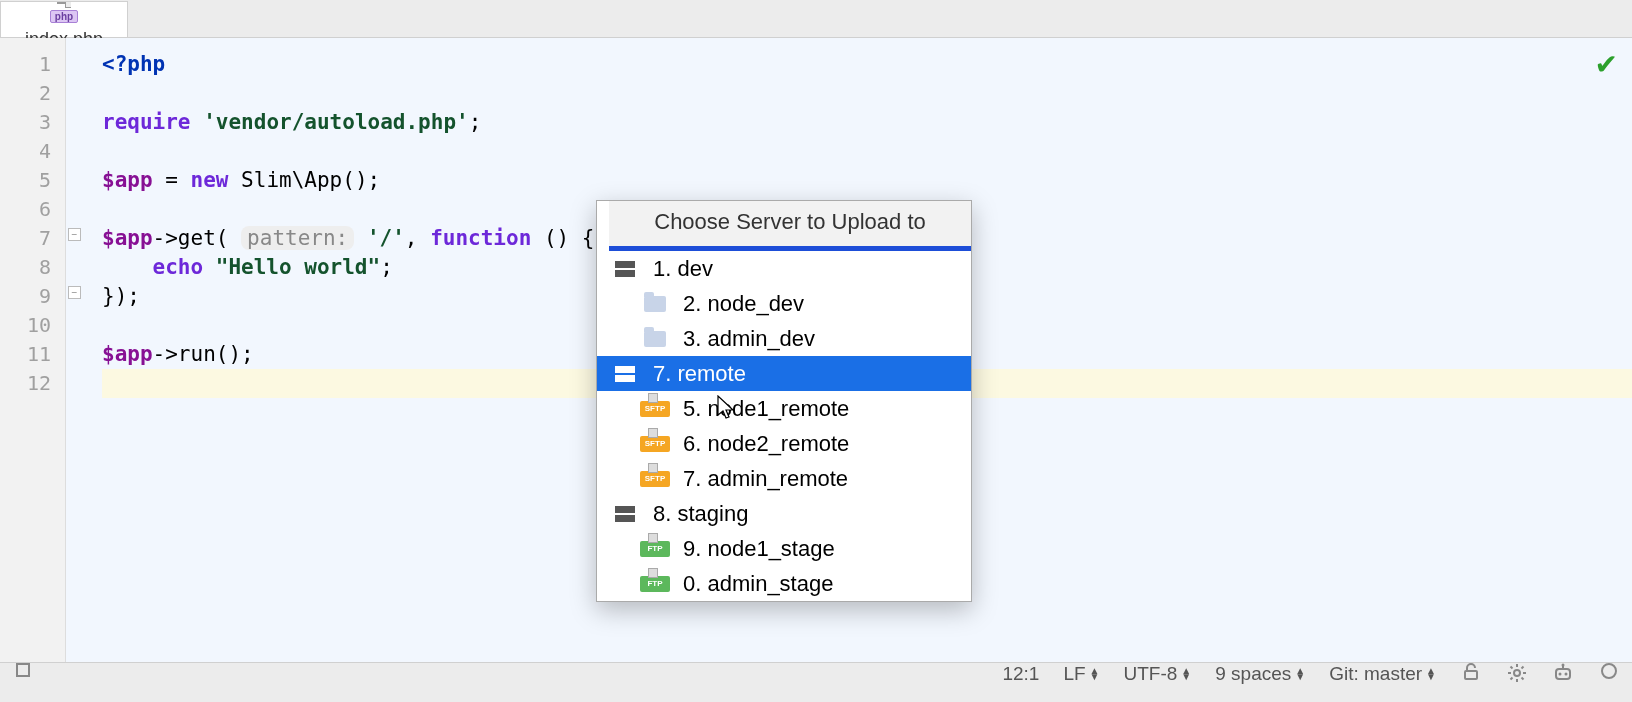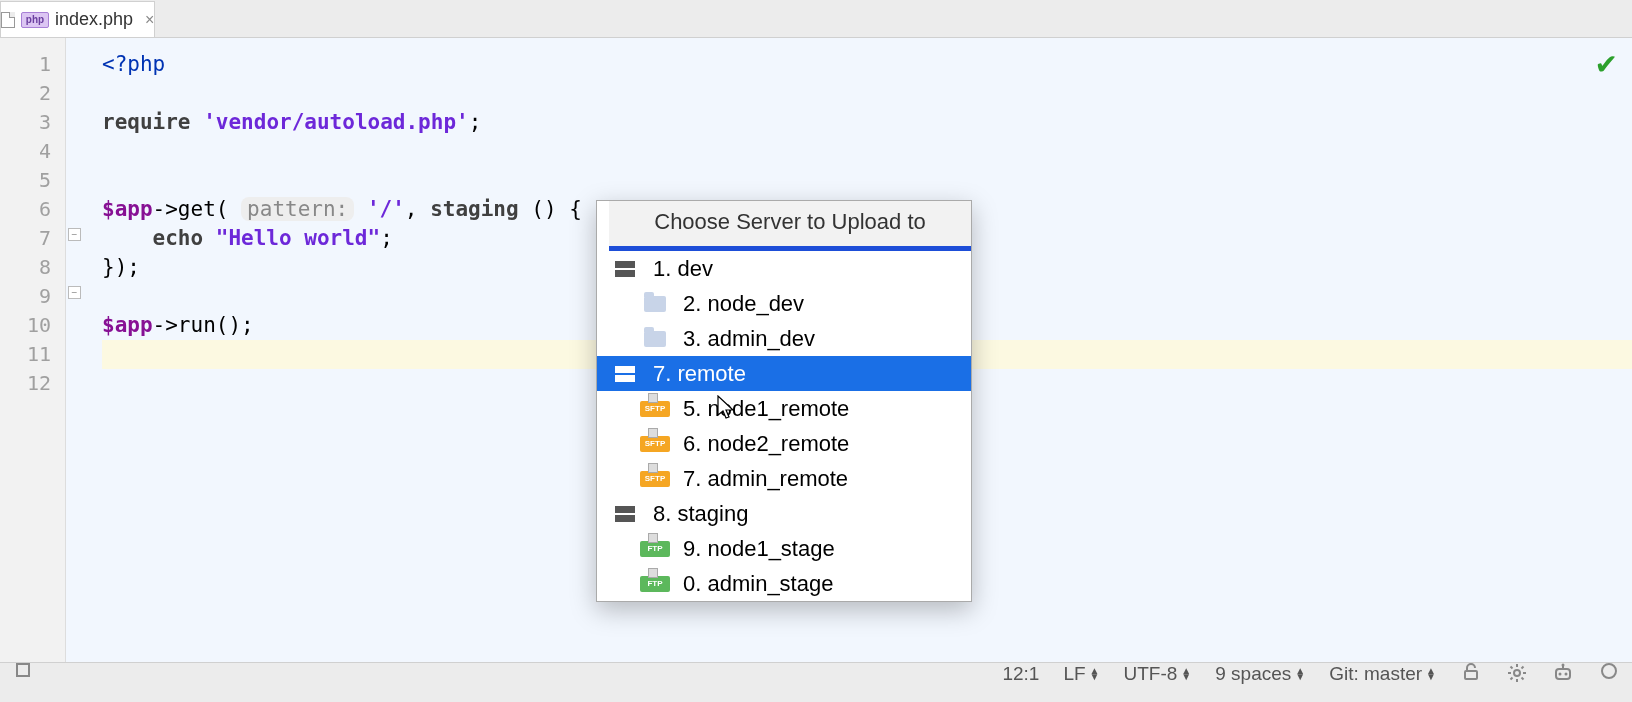--- a/index.html
+++ b/index.html
@@ -18,26 +18,27 @@
   background: #ececec;
   display: flex;
   align-items: flex-end;
   border-bottom: 1px solid #d0d0d0;
 }
 .tab {
   height: 36px;
   background: #fff;
   border: 1px solid #d0d0d0;
   border-bottom: none;
-  padding: 0 0;
+  padding: 0 24px;
   display: flex;
   align-items: center;
   gap: 6px;
   font-size: 18px;
   color: #333;
+  flex-direction: column;
 }
 .tab .php-icon-badge {
   display: inline-flex;
   align-items: center;
   justify-content: center;
   width: 28px;
   height: 16px;
   background: #dcc6f3;
   border: 1px solid #a880d6;
   border-radius: 2px;
@@ -114,32 +115,32 @@
   position: relative;
   background: #f2f7fe;
 }
 .code-line {
   height: 29px;
   white-space: pre;
 }
 .line-current {
   background: #fcf9e1;
 }
-.kw { color: #404040; font-weight: bold; }
-.str { color: #6d28d9; font-weight: bold;}
+.kw { color: #6d28d9; font-weight: bold; }
+.str { color: #14532d; font-weight: bold;}
 .var { color: #871094; }
 .hint {
   background: #eee;
   color: #888;
   border-radius: 8px;
   padding: 0 6px;
   font-family: inherit;
 }
 .punc { color: #000; }
-.php-open { color:#0033b3; font-weight:normal;}
+.php-open { color:#0033b3; font-weight:bold;}
 .bold { font-weight:bold;}
 
 .checkmark {
   position: absolute;
   top: 48px;
   right: 14px;
   color: #2ca02c;
   font-size: 28px;
 }
 
@@ -276,22 +277,23 @@
   </div>
   <div class="extra-gutter">
     <span class="fold-marker" style="top:190px">−</span>
     <span class="fold-marker" style="top:248px">−</span>
   </div>
   <div class="code">
     <div class="code-line"><span class="php-open">&lt;?php</span></div>
     <div class="code-line"></div>
     <div class="code-line"><span class="kw">require</span> <span class="str">'vendor/autoload.php'</span><span class="punc">;</span></div>
     <div class="code-line"></div>
+    <div class="code-line"><span class="var bold">$app</span><span> = </span><span class="kw">new</span><span> Slim\App();</span></div>
     <div class="code-line"></div>
-    <div class="code-line"><span class="var bold">$app</span><span>-&gt;get( </span><span class="hint">pattern:</span><span class="str"> '/'</span><span>, </span><span class="kw">staging</span><span> () {</span></div>
+    <div class="code-line"><span class="var bold">$app</span><span>-&gt;get( </span><span class="hint">pattern:</span><span class="str"> '/'</span><span>, </span><span class="kw">function</span><span> () {</span></div>
     <div class="code-line"><span>    </span><span class="kw">echo</span><span class="str"> "Hello world"</span><span>;</span></div>
     <div class="code-line"><span>});</span></div>
     <div class="code-line"></div>
     <div class="code-line"><span class="var bold">$app</span><span>-&gt;run();</span></div>
     <div class="code-line line-current"></div>
   </div>
 </div>
 
 <span class="checkmark">✔</span>
 

